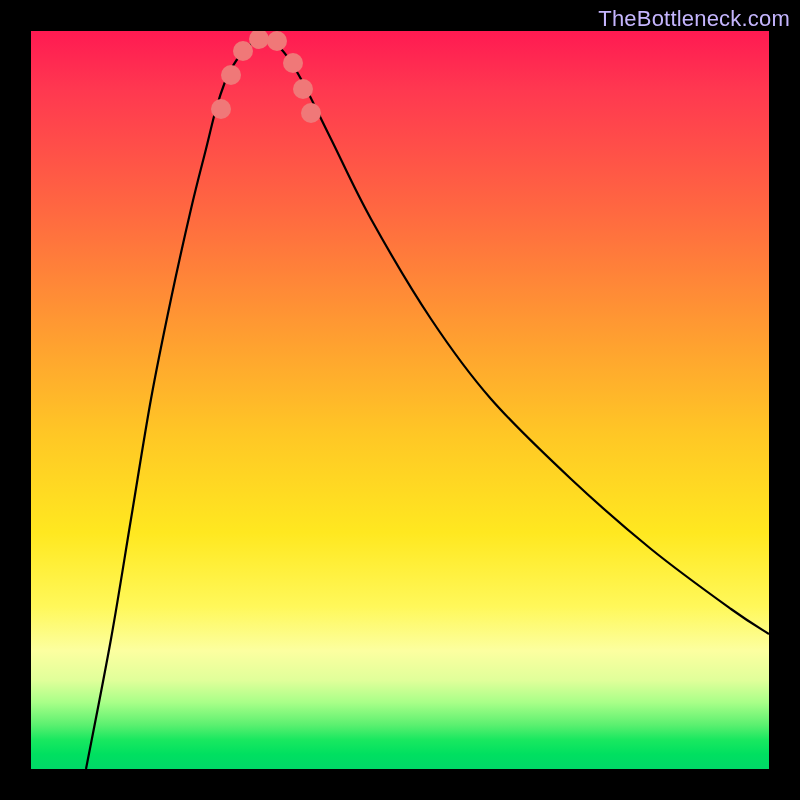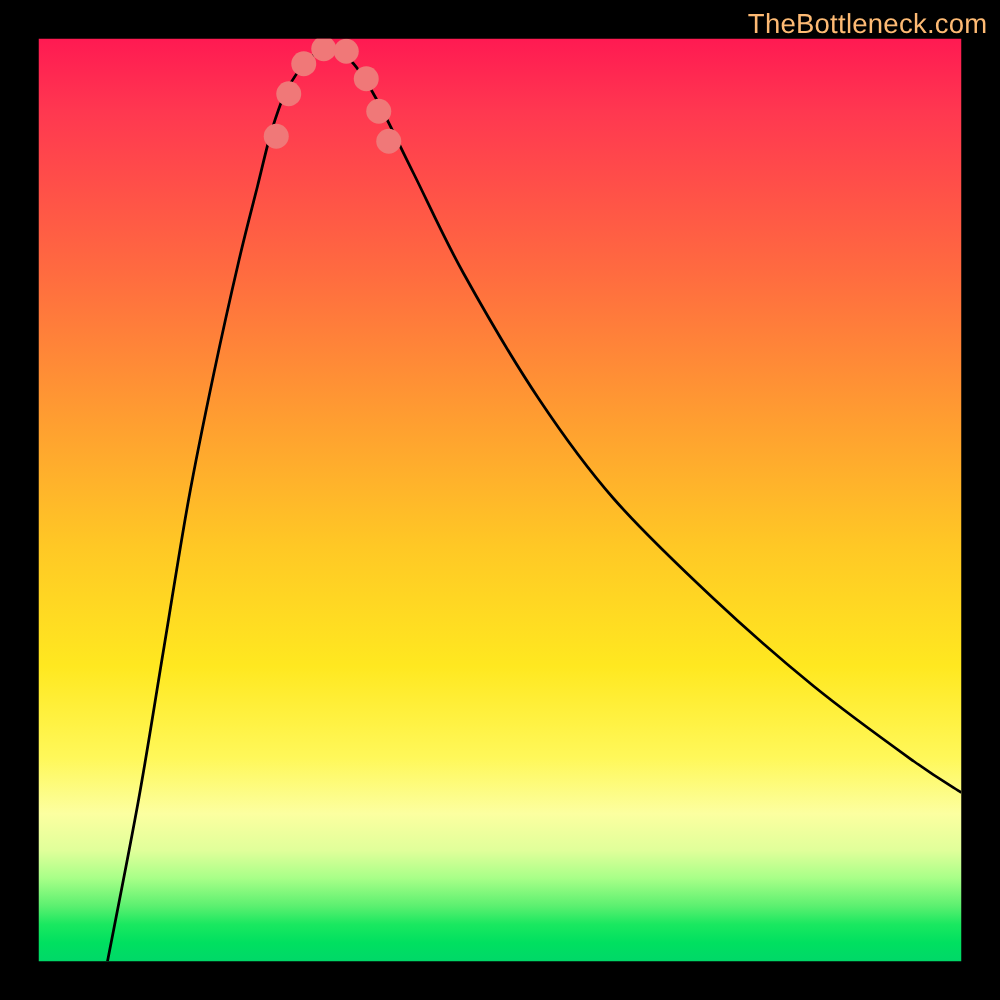--- a/index.html
+++ b/index.html
@@ -32,21 +32,21 @@
       #5cf070 94%,
       #1ae860 96%,
       #00e060 98%,
       #00d868 100%
     );
   }
   .watermark {
     position: absolute;
     top: 6px;
     right: 10px;
-    color: #fdba74;
+    color: #c4b5fd;
     font-size: 22px;
     font-weight: 500;
     letter-spacing: 0.2px;
     z-index: 5;
   }
   svg {
     position: absolute;
     left: 0;
     top: 0;
   }

